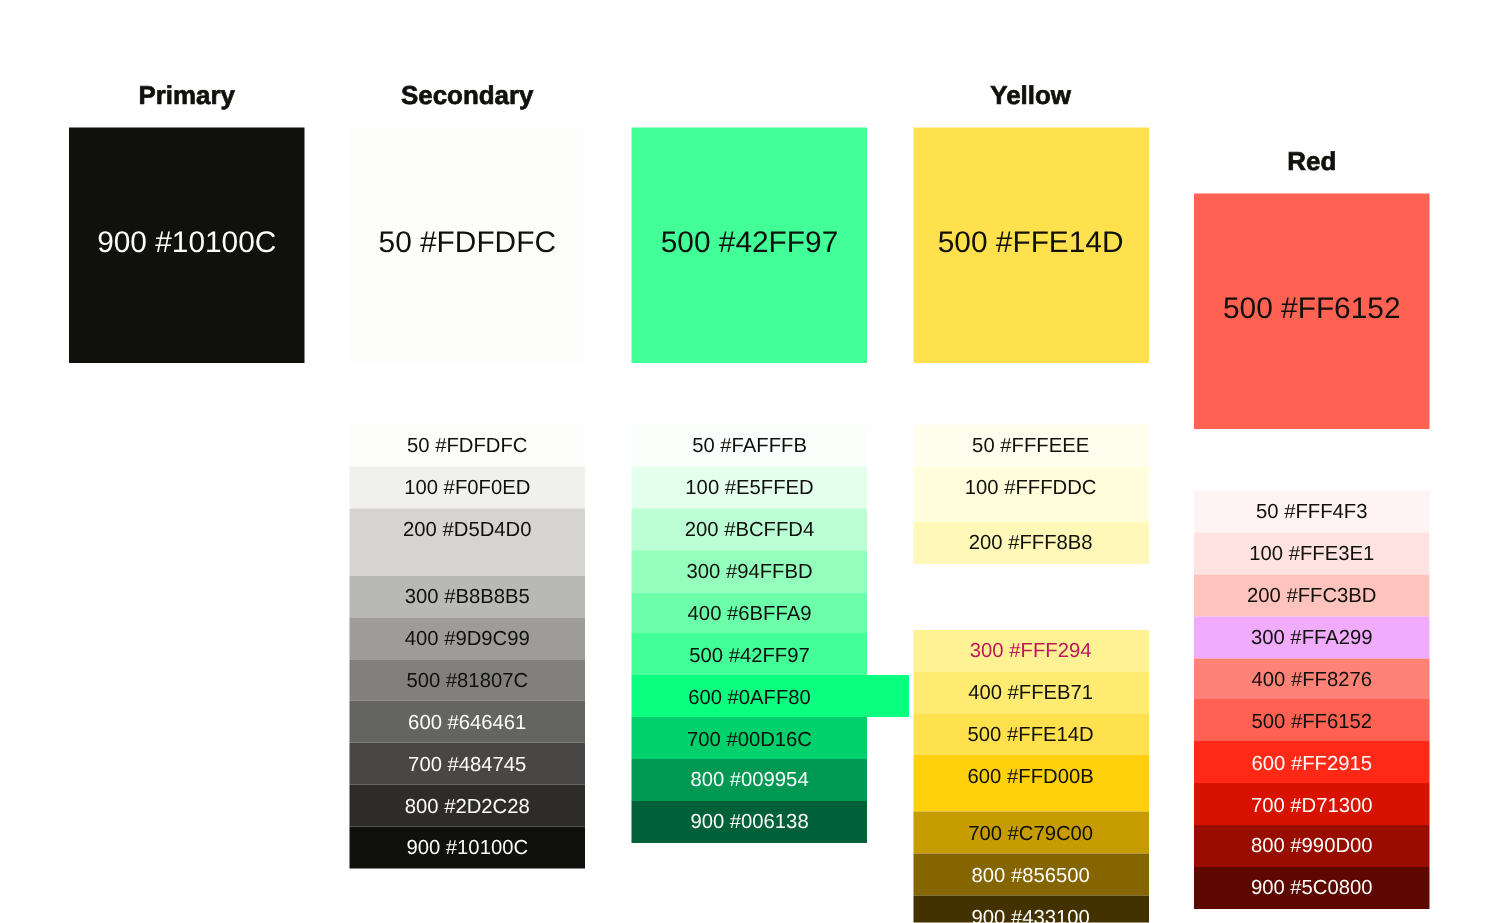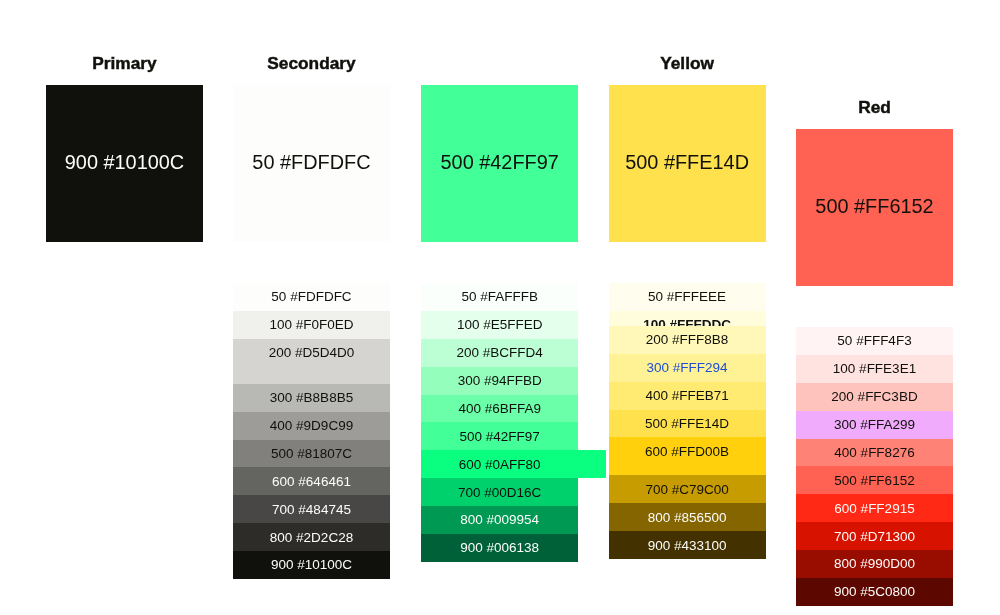--- a/index.html
+++ b/index.html
@@ -165,27 +165,27 @@
   </div>
   <div class="column" style="left: 608.6px; width: 157px;">
     <div class="col-title">Yellow</div>
     <div class="hero" style="background: rgb(255, 225, 77); color: rgb(16, 16, 12); top: 85px; width: 157px; height: 157px;">
       <div class="hero-label">500 #FFE14D</div>
     </div>
     <div class="scale" style="top: 283.1px;">
       <div class="scale-row" style="background: rgb(255, 254, 238); color: rgb(16, 16, 12); height: 27.86px;">
         <div class="scale-label">50 #FFFEEE</div>
       </div>
-      <div class="scale-row" style="background: rgb(255, 253, 220); color: rgb(16, 16, 12); height: 15px; font-weight: bold;">
+      <div class="scale-row" style="background: rgb(255, 253, 220); color: rgb(16, 16, 12); height: 37px;">
         <div class="scale-label">100 #FFFDDC</div>
       </div>
       <div class="scale-row" style="background: rgb(255, 248, 184); color: rgb(16, 16, 12); height: 27.86px;">
         <div class="scale-label">200 #FFF8B8</div>
       </div>
-      <div class="scale-row" style="background: rgb(255, 242, 148); color: #1d4ed8; height: 27.86px;">
+      <div class="scale-row" style="background: rgb(255, 242, 148); color: #be185d; height: 27.86px; margin-top: 44px;">
         <div class="scale-label">300 #FFF294</div>
       </div>
       <div class="scale-row" style="background: rgb(255, 235, 113); color: rgb(16, 16, 12); height: 27.86px;">
         <div class="scale-label">400 #FFEB71</div>
       </div>
       <div class="scale-row" style="background: rgb(255, 225, 77); color: rgb(16, 16, 12); height: 27.86px;">
         <div class="scale-label">500 #FFE14D</div>
       </div>
       <div class="scale-row" style="background: rgb(255, 208, 11); color: rgb(16, 16, 12); height: 38px;">
         <div class="scale-label">600 #FFD00B</div>

